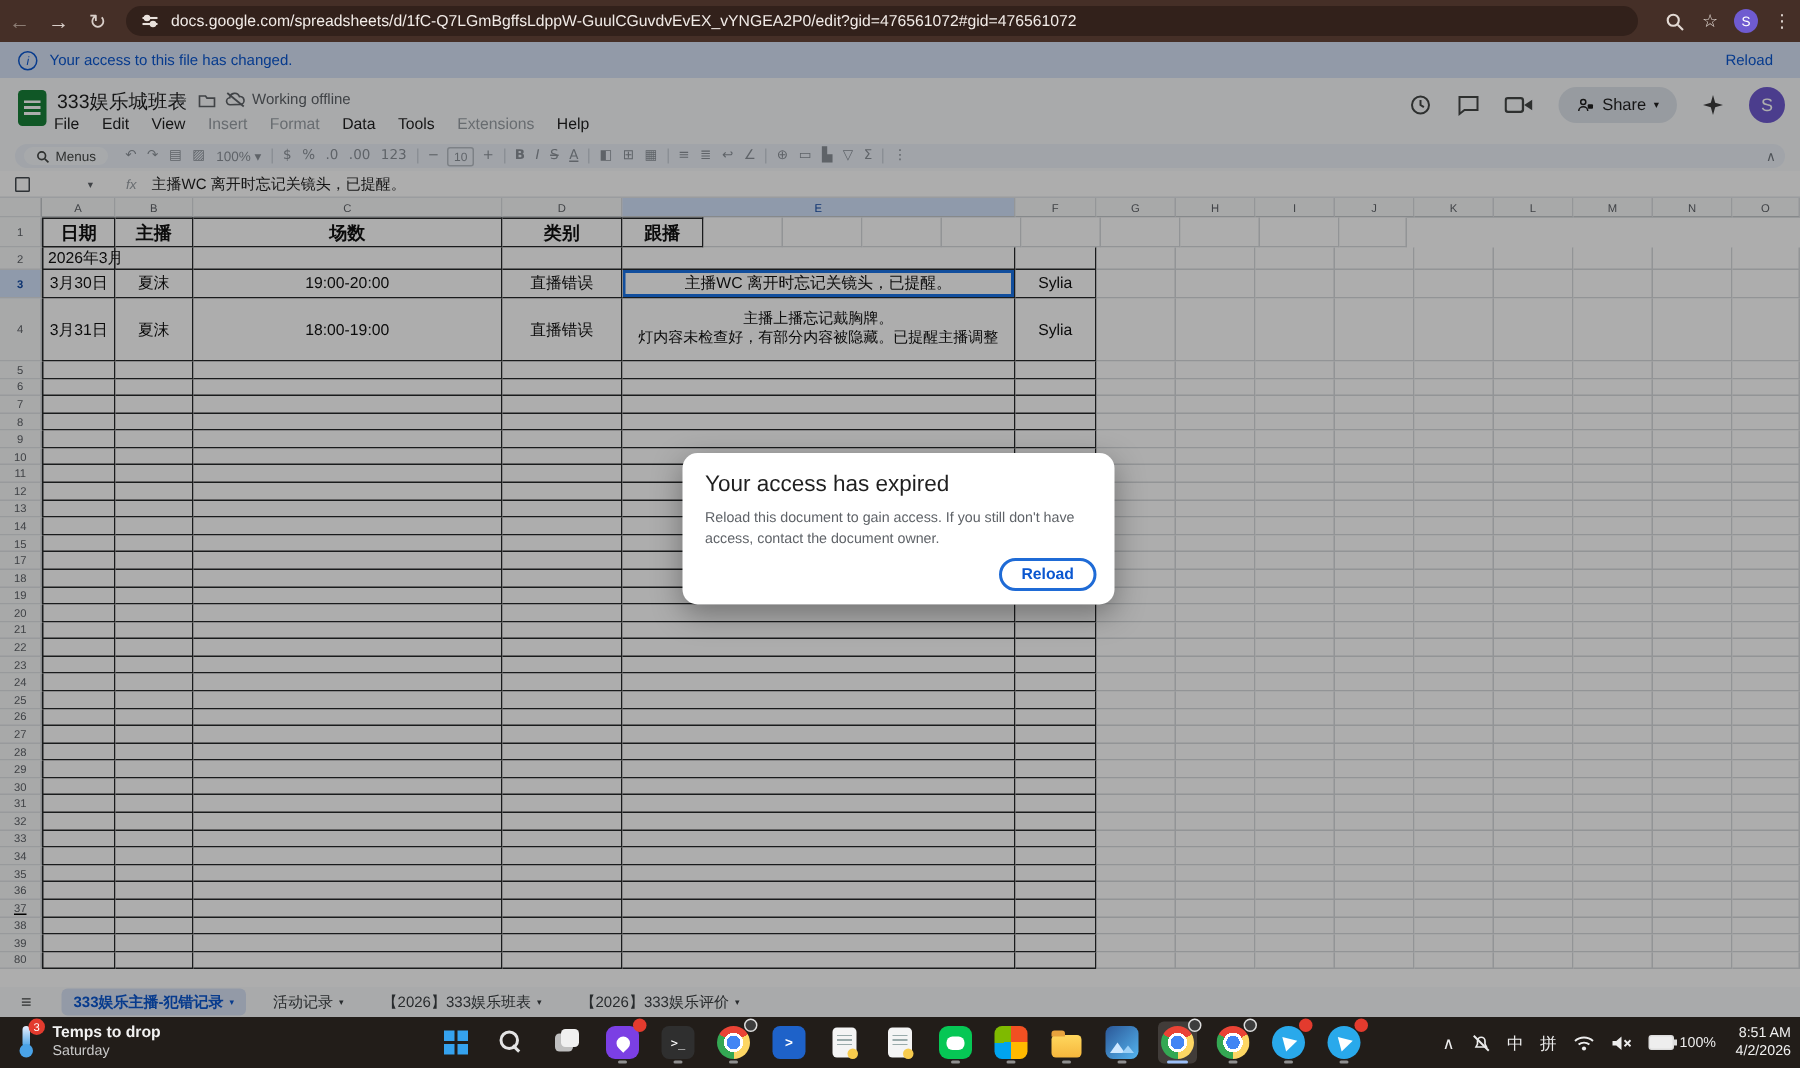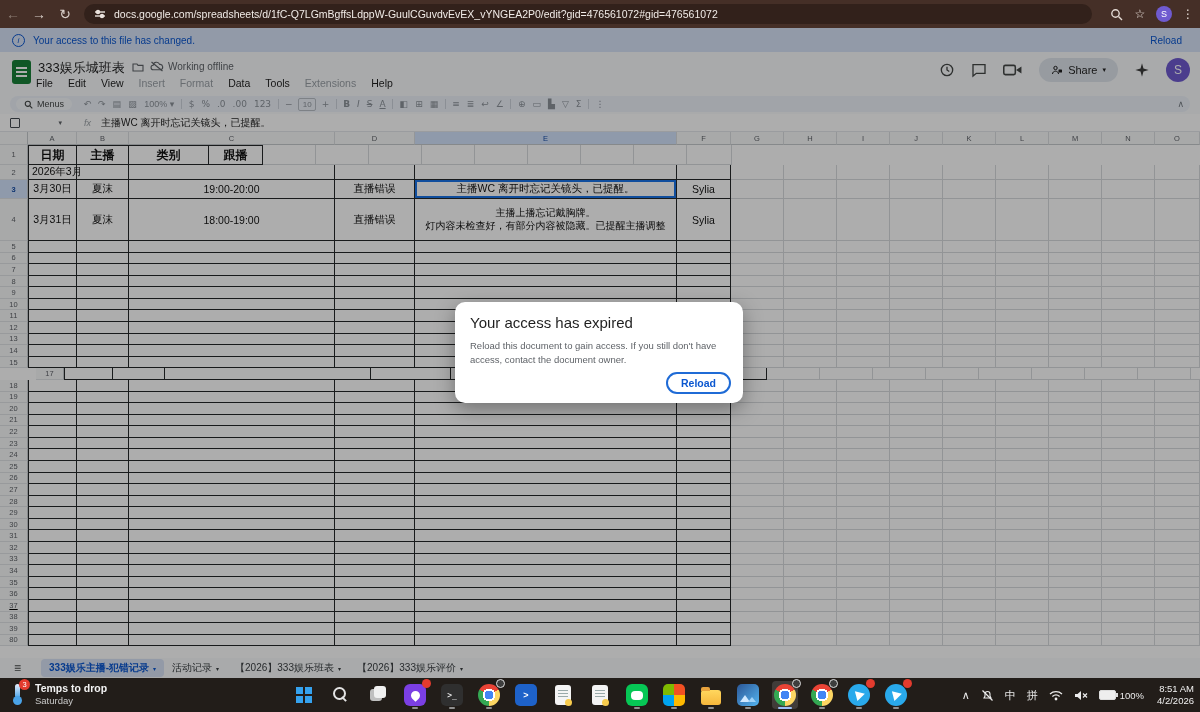--- a/index.html
+++ b/index.html
@@ -346,20 +346,21 @@
       <div class="colh" style="width: 53px; flex: 0 0 53px;">K</div>
       <div class="colh" style="width: 53px; flex: 0 0 53px;">L</div>
       <div class="colh" style="width: 53px; flex: 0 0 53px;">M</div>
       <div class="colh" style="width: 53px; flex: 0 0 53px;">N</div>
       <div class="colh" style="width: 45px; flex: 0 0 45px;">O</div>
     </div>
     <div class="grow" style="height: 20px;">
       <div class="rh">1</div>
       <div class="cell dk ca dkt hdr" style="width: 49px; flex: 0 0 49px;">日期</div>
       <div class="cell dk dkt hdr" style="width: 52px; flex: 0 0 52px;">主播</div>
+      <div class="cell dk dkt hdr" style="width: 206px; flex: 0 0 206px;">场数</div>
       <div class="cell dk dkt hdr" style="width: 80px; flex: 0 0 80px;">类别</div>
       <div class="cell dk dkt hdr" style="width: 54px; flex: 0 0 54px;">跟播</div>
       <div class="cell lt" style="width: 53px; flex: 0 0 53px;"></div>
       <div class="cell lt" style="width: 53px; flex: 0 0 53px;"></div>
       <div class="cell lt" style="width: 53px; flex: 0 0 53px;"></div>
       <div class="cell lt" style="width: 53px; flex: 0 0 53px;"></div>
       <div class="cell lt" style="width: 53px; flex: 0 0 53px;"></div>
       <div class="cell lt" style="width: 53px; flex: 0 0 53px;"></div>
       <div class="cell lt" style="width: 53px; flex: 0 0 53px;"></div>
       <div class="cell lt" style="width: 53px; flex: 0 0 53px;"></div>
@@ -613,21 +614,21 @@
       <div class="cell lt" style="width: 53px; flex: 0 0 53px;"></div>
       <div class="cell lt" style="width: 53px; flex: 0 0 53px;"></div>
       <div class="cell lt" style="width: 53px; flex: 0 0 53px;"></div>
       <div class="cell lt" style="width: 53px; flex: 0 0 53px;"></div>
       <div class="cell lt" style="width: 53px; flex: 0 0 53px;"></div>
       <div class="cell lt" style="width: 53px; flex: 0 0 53px;"></div>
       <div class="cell lt" style="width: 53px; flex: 0 0 53px;"></div>
       <div class="cell lt" style="width: 53px; flex: 0 0 53px;"></div>
       <div class="cell lt" style="width: 45px; flex: 0 0 45px;"></div>
     </div>
-    <div class="grow" style="height: 11.58px; padding-left: 36px;">
+    <div class="grow" style="height: 11.58px;">
       <div class="rh">17</div>
       <div class="cell dk ca" style="width: 49px; flex: 0 0 49px;"></div>
       <div class="cell dk" style="width: 52px; flex: 0 0 52px;"></div>
       <div class="cell dk" style="width: 206px; flex: 0 0 206px;"></div>
       <div class="cell dk" style="width: 80px; flex: 0 0 80px;"></div>
       <div class="cell dk" style="width: 262px; flex: 0 0 262px;"></div>
       <div class="cell dk" style="width: 54px; flex: 0 0 54px;"></div>
       <div class="cell lt" style="width: 53px; flex: 0 0 53px;"></div>
       <div class="cell lt" style="width: 53px; flex: 0 0 53px;"></div>
       <div class="cell lt" style="width: 53px; flex: 0 0 53px;"></div>
@@ -1049,21 +1050,21 @@
       <div class="cell lt" style="width: 53px; flex: 0 0 53px;"></div>
       <div class="cell lt" style="width: 53px; flex: 0 0 53px;"></div>
       <div class="cell lt" style="width: 53px; flex: 0 0 53px;"></div>
       <div class="cell lt" style="width: 53px; flex: 0 0 53px;"></div>
       <div class="cell lt" style="width: 45px; flex: 0 0 45px;"></div>
     </div>
   </div>
 
 <div id="tabsbar">
   <span id="alltabs">≡</span>
-  <span id="tabs-list" style="display:flex;align-items:center">
+  <span id="tabs-list" style="display:flex;gap:10px;align-items:center">
       <span class="tab active">
         <span>333娱乐主播-犯错记录</span>
         <span class="car">▾</span>
       </span>
       <span class="tab">
         <span>活动记录</span>
         <span class="car">▾</span>
       </span>
       <span class="tab">
         <span>【2026】333娱乐班表</span>

